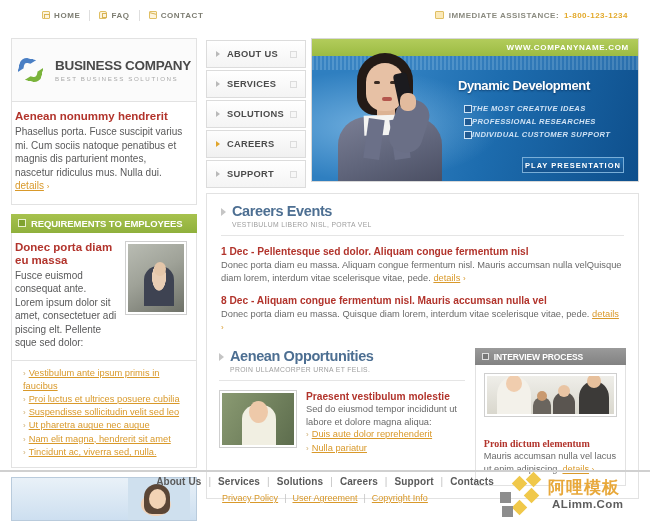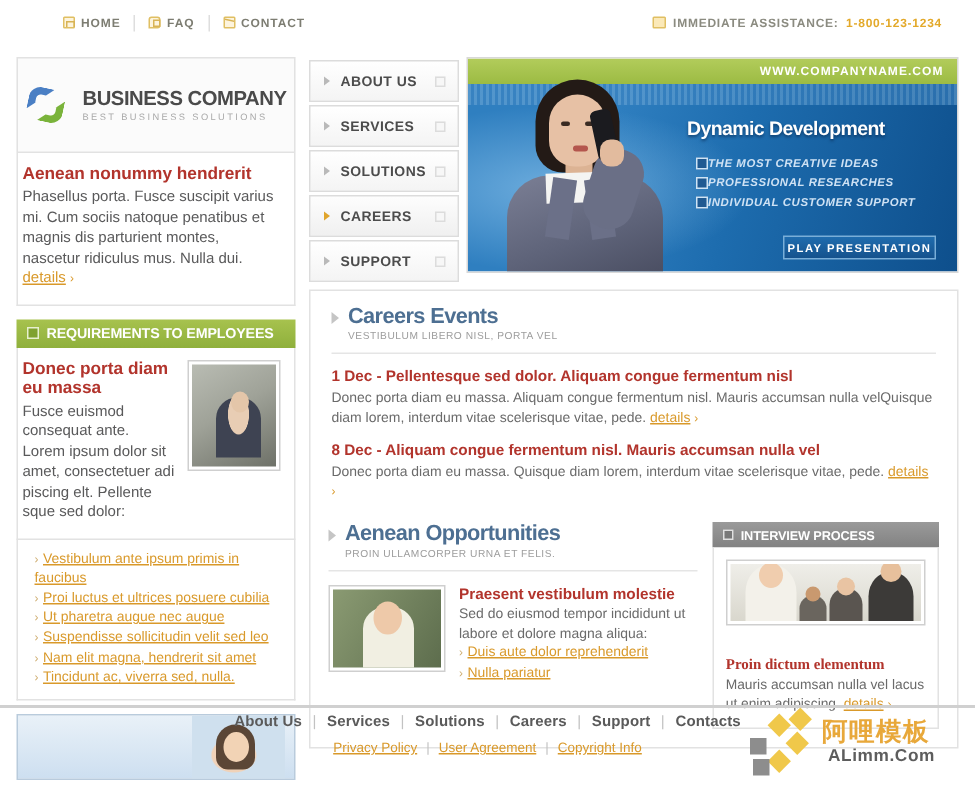--- a/index.html
+++ b/index.html
@@ -315,22 +315,22 @@
         </div>
         <div class="photo ph-man">
             <div class="inner"></div>
           </div>
       </div>
     </div>
     <div class="linklist">
       <ul>
         <li><span class="b">›</span><a href="#">Vestibulum ante ipsum primis in faucibus</a></li>
         <li><span class="b">›</span><a href="#">Proi luctus et ultrices posuere cubilia</a></li>
+        <li><span class="b">›</span><a href="#">Suspendisse sollicitudin velit sed leo</a></li>
         <li><span class="b">›</span><a href="#">Ut pharetra augue nec augue</a></li>
-        <li><span class="b">›</span><a href="#">Suspendisse sollicitudin velit sed leo</a></li>
         <li><span class="b">›</span><a href="#">Nam elit magna, hendrerit sit amet</a></li>
         <li><span class="b">›</span><a href="#">Tincidunt ac, viverra sed, nulla.</a></li>
       </ul>
     </div>
 
     <div class="livechat">
 
       <div class="lc-girl"></div>
     </div>
   </div>

